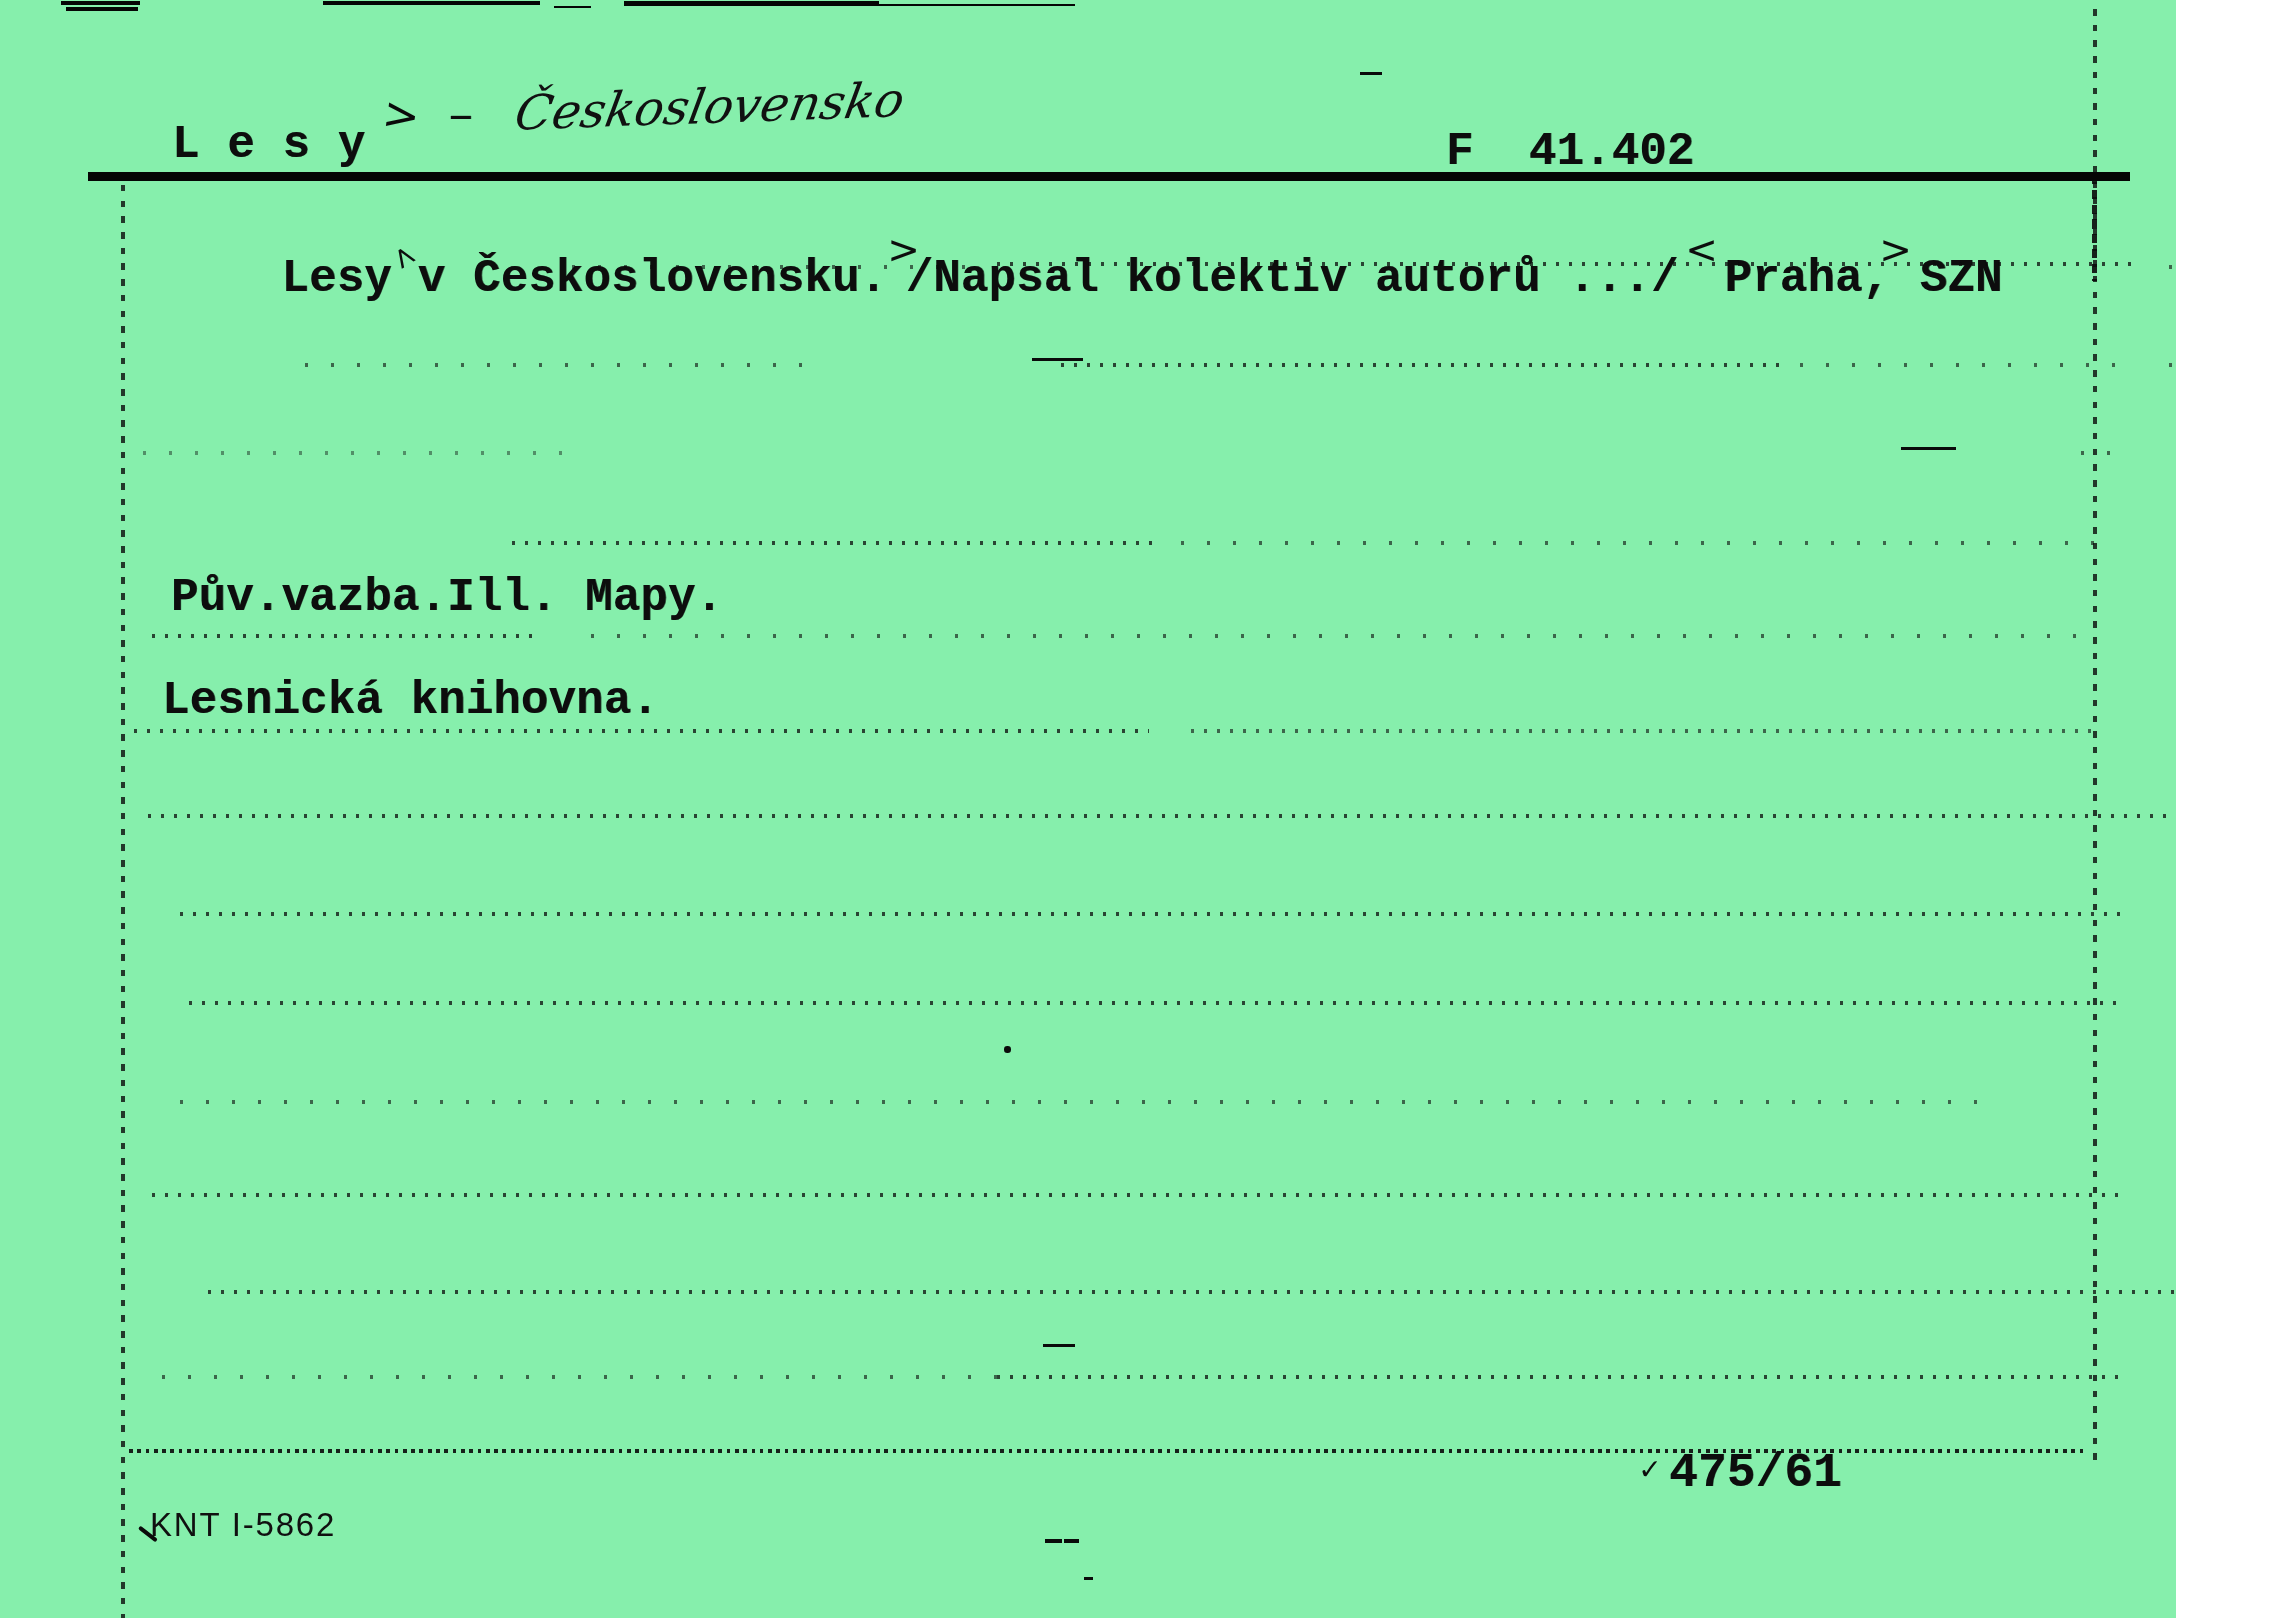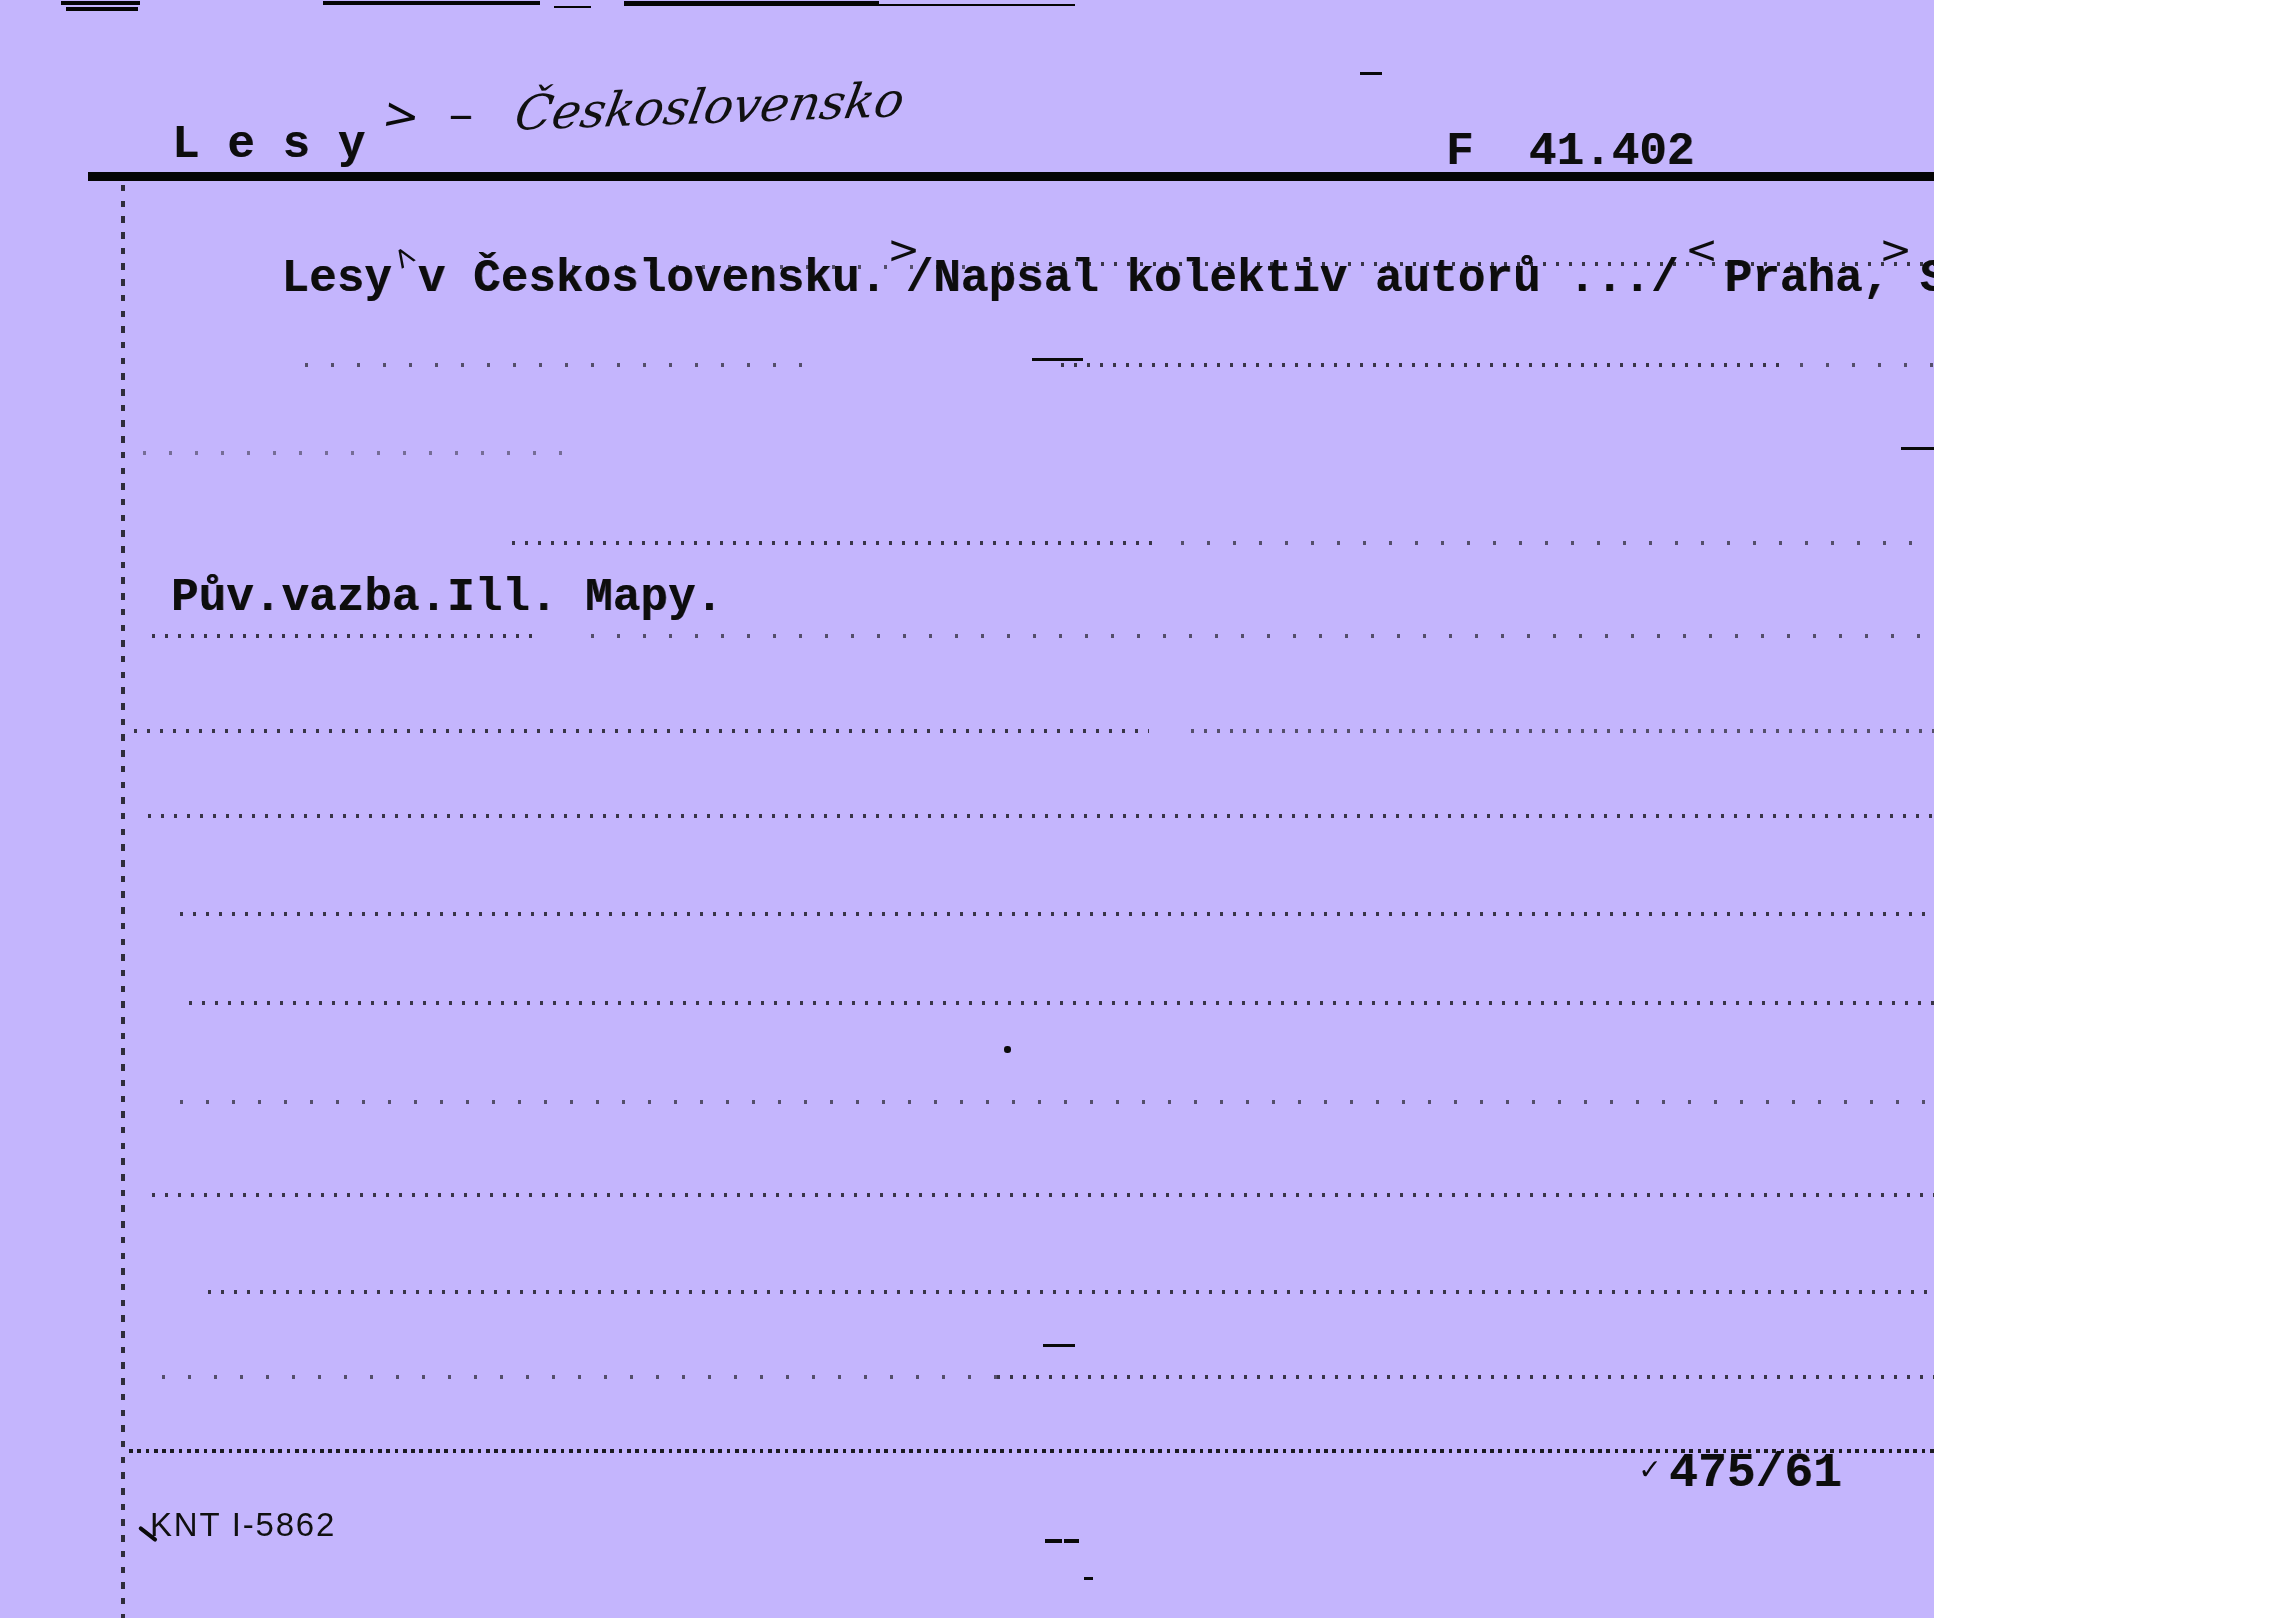--- a/index.html
+++ b/index.html
@@ -1,17 +1,17 @@
 <!DOCTYPE html>
 <html style="font-size:14.8px"><head>
 <meta charset="utf-8">
 <style>
   html,body{margin:0;padding:0;background:#fff;}
-  .card{position:relative;width:1910px;height:1619px;background:#c4b5fd;overflow:hidden;
-        font-family:"Liberation Mono",monospace;color:#0a0a0a;padding-left:24px;}
+  .card{position:relative;width:2176px;height:1619px;background:#86efac;overflow:hidden;
+        font-family:"Liberation Mono",monospace;color:#0a0a0a;}
   .abs{position:absolute;}
   .typed{font-family:"Liberation Mono",monospace;font-weight:bold;line-height:1;
          white-space:pre;color:#0d0d0d;text-shadow:0.6px 0.4px 0 rgba(0,0,0,.55);}
   .fs50{font-size:46px;}
   .fs52{font-size:48px;}
   .handwriting{font-family:"DejaVu Serif",serif;font-style:italic;font-size:48px;
          transform:skewX(-12deg) rotate(-2deg);color:#111;white-space:pre;}
   .mark{display:inline-block;font-family:"DejaVu Sans",sans-serif;font-weight:normal;
         font-size:39px;text-shadow:none;}
   .raised{position:relative;top:-28px;}
@@ -56,20 +56,21 @@
 
   <div class="abs rule-thick" style="left:88px;top:172px;width:2042px;"></div>
 
   <div class="abs typed fs50" style="left:171px;top:210px;">
     <span>Lesy</span><span class="mark caret-slant" style="display:inline-block;width:26px;font-size:28px;">&lt;</span><span>v Československu.</span><span class="mark raised" style="width:18.5px;">&gt;</span><span>/Napsal kolektiv autorů .../</span><span class="mark raised" style="display:inline-block;width:46px;text-align:center;">&lt;</span><span>Praha,</span><span class="mark raised" style="display:inline-block;width:24px;margin-left:-11px;">&gt;</span><span style="margin-left:16.6px;">SZN</span>
   </div>
 
 
   <div class="abs typed fs50" style="left:171px;top:575px;">Pův.vazba.Ill. Mapy.</div>
 
+  <div class="abs typed fs50" style="left:162px;top:678px;">Lesnická knihovna.</div>
 
   <div class="abs typed fs52" style="left:1523px;top:1401px;">
     <span class="check">✓</span><span>475/61</span>
   </div>
 
   <div class="abs pen-tick" style="left:137px;top:1532px;"></div>
   <div class="abs stamp" style="left:150px;top:1508px;">KNT I-5862</div>
 
   <div class="abs rl sparse" style="left:572px;top:265px;width:406px;"></div>
   <div class="abs rl med" style="left:997px;top:262px;width:1135px;"></div>

